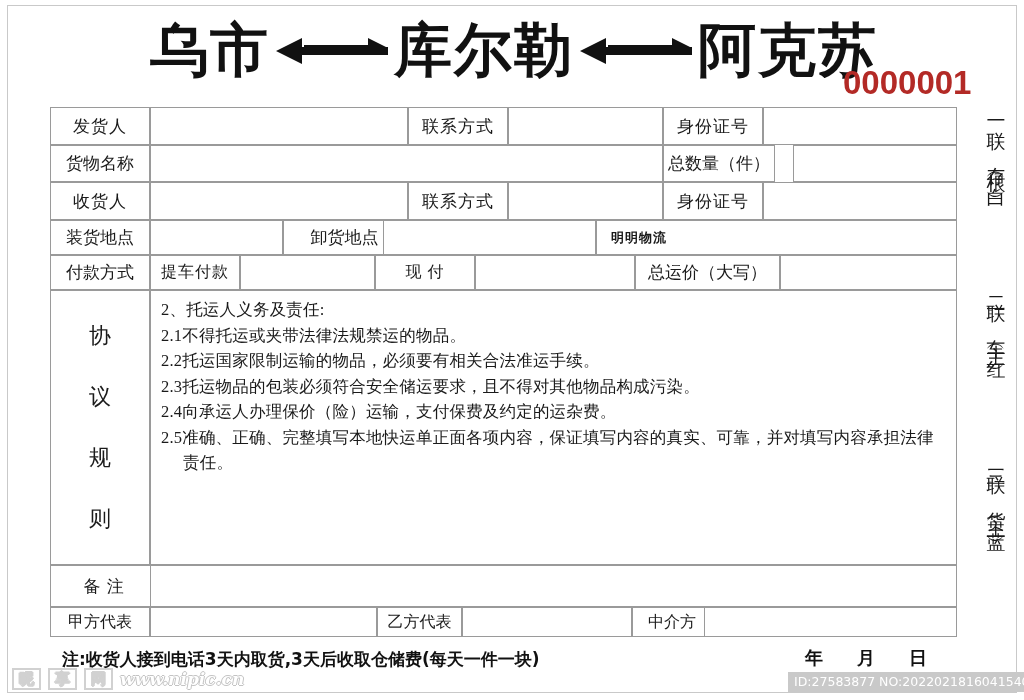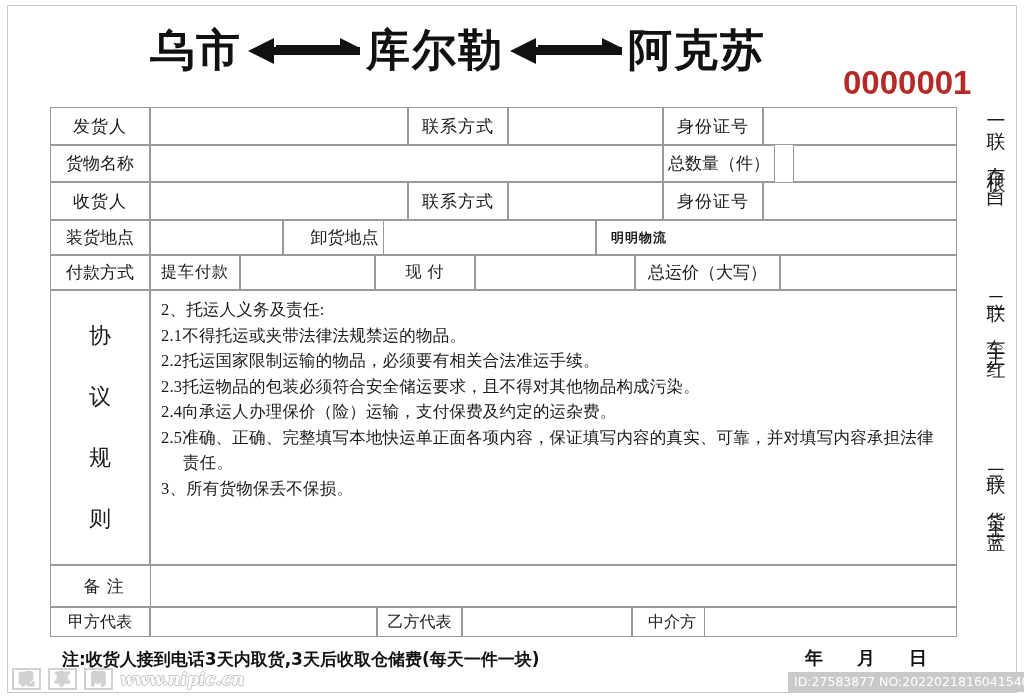--- a/index.html
+++ b/index.html
@@ -39,21 +39,21 @@
   #title-row {
     position: absolute;
     left: 150px;
     top: 22px;
     display: flex;
     align-items: center;
     height: 58px;
   }
   .title-word {
     font-family: "Liberation Serif", "DejaVu Serif", serif;
-    font-size: 44px;
+    font-size: 58px;
     font-weight: 700;
     letter-spacing: 2px;
     line-height: 1;
     color: #111;
     white-space: nowrap;
   }
   .dbl-arrow {
     position: relative;
     width: 112px;
     height: 34px;
@@ -328,21 +328,20 @@
   </div>
 
   <div class="cell" id="terms-body" style="left:100px;top:183px;width:807px;height:275px;">
     <ul>
       <li>2、托运人义务及责任:</li>
       <li>2.1不得托运或夹带法律法规禁运的物品。</li>
       <li>2.2托运国家限制运输的物品，必须要有相关合法准运手续。</li>
       <li>2.3托运物品的包装必须符合安全储运要求，且不得对其他物品构成污染。</li>
       <li>2.4向承运人办理保价（险）运输，支付保费及约定的运杂费。</li>
       <li class="ind">2.5准确、正确、完整填写本地快运单正面各项内容，保证填写内容的真实、可靠，并对填写内容承担法律责任。</li>
-      <li>3、所有货物保丢不保损。</li>
     </ul>
   </div>
 
   <div class="cell lbl" style="left:0;top:458px;width:108px;height:42px;">备  注</div>
   <div class="cell blank" style="left:100px;top:458px;width:807px;height:42px;"></div>
 
   <div class="cell sig-lbl" style="left:0;top:500px;width:100px;height:30px;">甲方代表</div>
   <div class="cell blank" style="left:100px;top:500px;width:227px;height:30px;"></div>
   <div class="cell sig-lbl" style="left:327px;top:500px;width:85px;height:30px;">乙方代表</div>
   <div class="cell blank" style="left:412px;top:500px;width:170px;height:30px;"></div>

